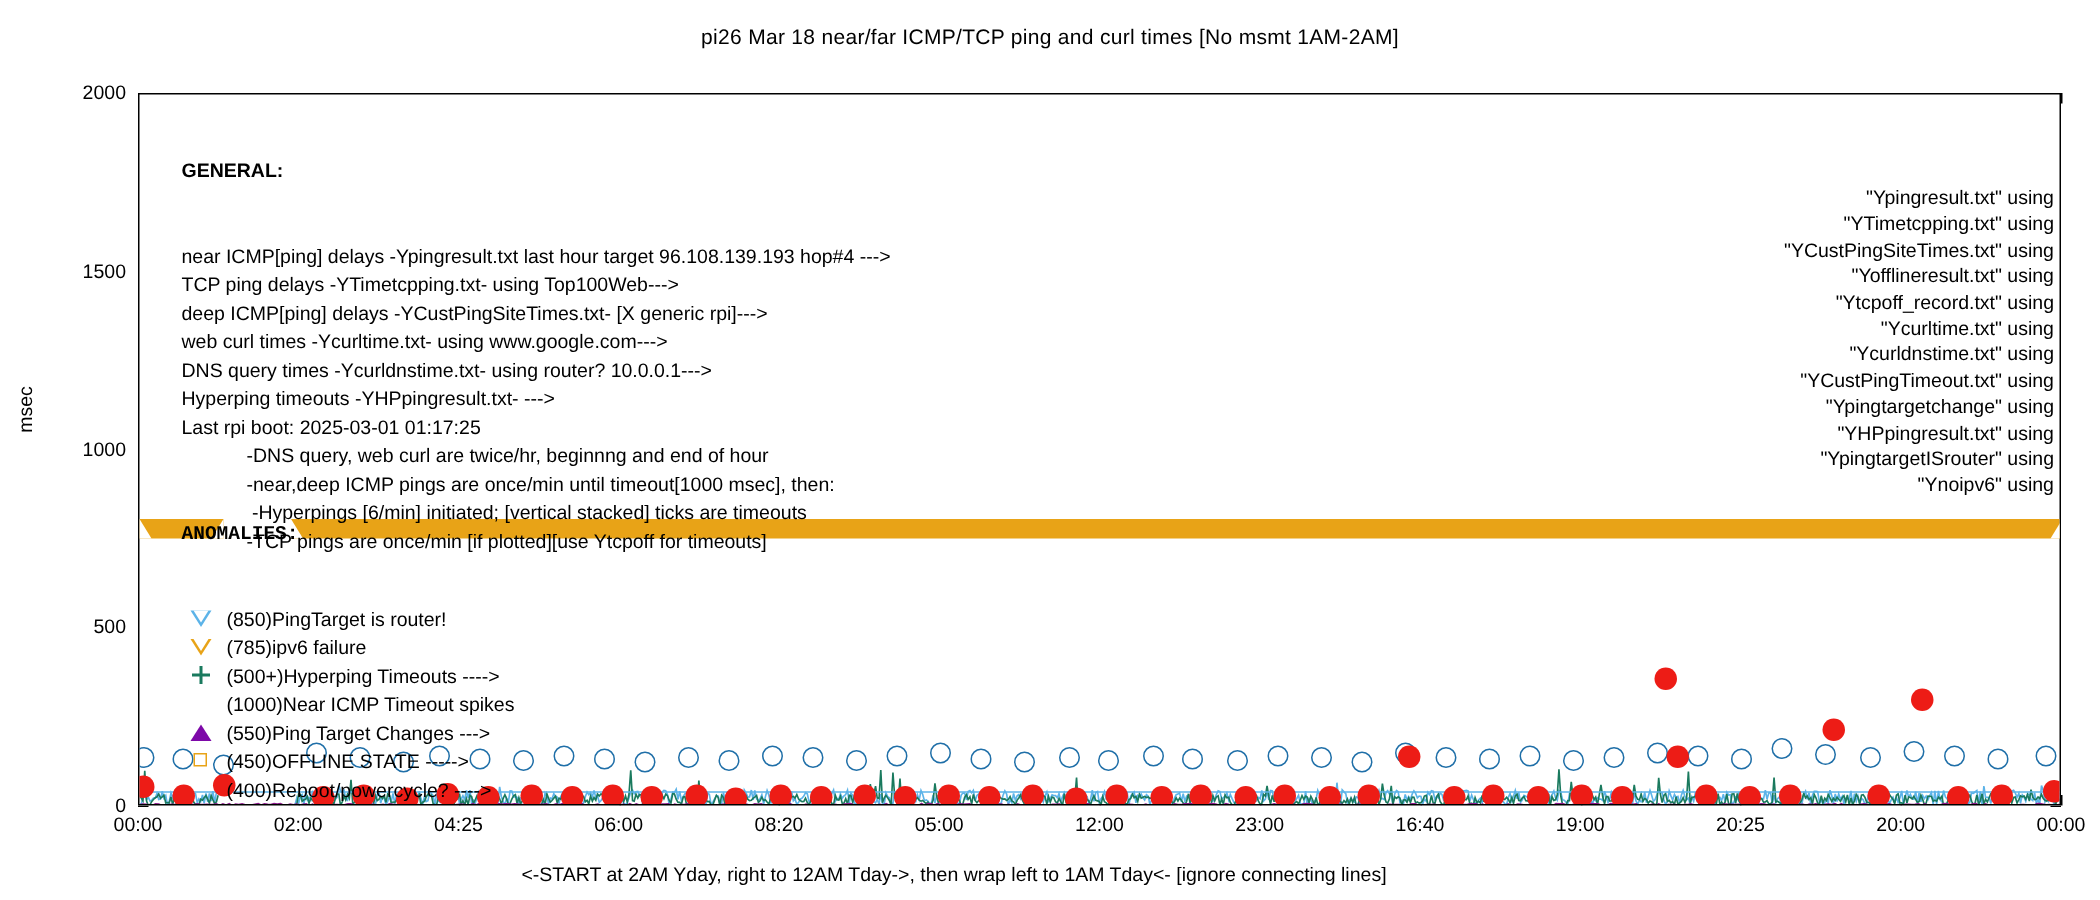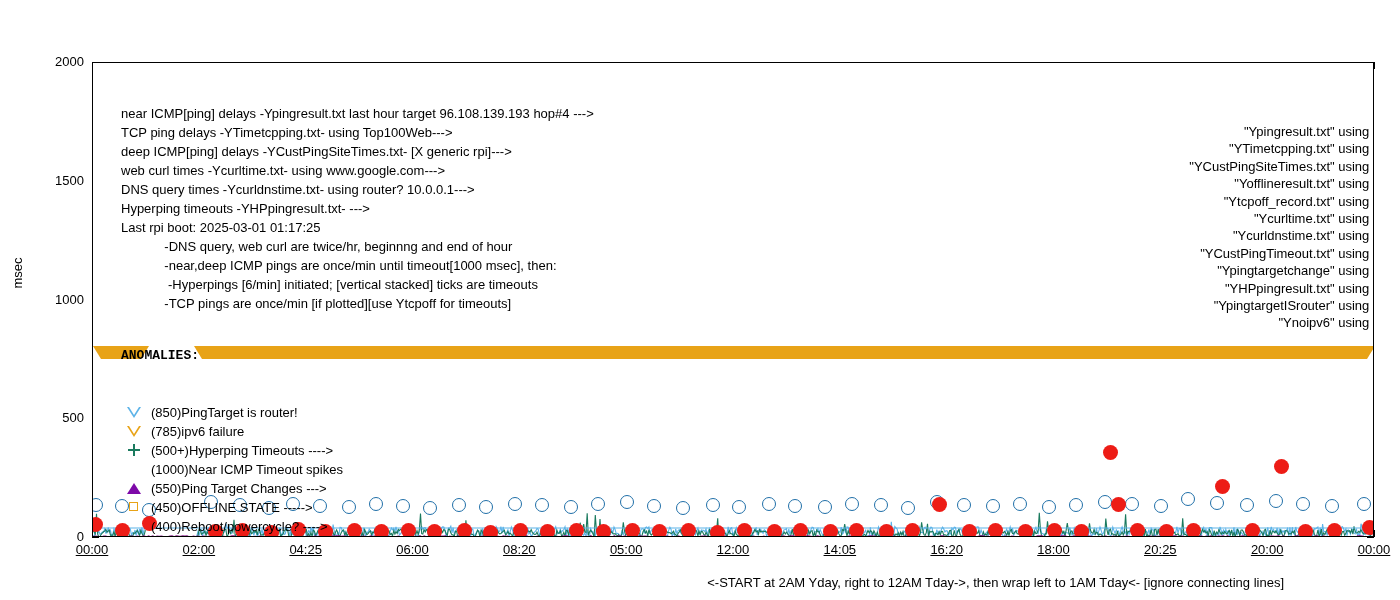--- a/index.html
+++ b/index.html
@@ -13,25 +13,25 @@
   .ylabel{position:absolute;left:2px;top:266px;width:30px;text-align:center;
           font-size:13px;transform:rotate(-90deg);transform-origin:center center;}
 
   
   #plot{position:absolute;left:92px;top:62px;width:1282px;height:475px;
         border:1px solid #000;box-sizing:border-box;overflow:hidden;background:#fff;}
   .ytlabel{position:absolute;width:58px;text-align:right;font-size:13px;line-height:1;}
   .ytmark{position:absolute;left:92px;width:7px;height:1px;background:#000;}
 
   .xtlabel{position:absolute;top:543px;font-size:13px;line-height:1;
-           transform:translateX(-50%);white-space:nowrap;text-decoration:underline;}
+           transform:translateX(-50%);white-space:nowrap;}
   .xtmark{position:absolute;top:530px;width:1px;height:7px;background:#000;}
   .xtmark.t{top:62px;}
 
-  .xcaption{position:absolute;left:12px;top:575px;width:1272px;text-align:right;
+  .xcaption{position:absolute;left:0;top:575px;width:1272px;text-align:center;
             font-size:13px;}
 
   
   .block{position:absolute;font-size:13px;line-height:19px;white-space:pre;}
   #general{left:28px;top:3px;}
   #general .hdr{font-weight:bold;}
   #anoms{left:28px;top:245px;}
   #anoms .hdr{font-weight:bold;font-family:Liberation Mono, monospace;}
   .arow{position:relative;height:19px;padding-left:30px;white-space:pre;}
   .arow .sym{position:absolute;left:2px;top:0;width:26px;height:19px;}
@@ -74,20 +74,21 @@
        border-right:8px solid #fff;border-top:13px solid transparent;}
   .dot{position:absolute;border-radius:50%;}
   .dotr{background:#ed1c16;}
   .dotb{border:1.8px solid #1f6fa8;box-sizing:border-box;}
 </style>
 </head>
 <body>
 
 <div id="root">
 
+  <div class="title">pi26 Mar 18  near/far ICMP/TCP ping and curl times [No msmt 1AM-2AM]</div>
   <div class="ylabel">msec</div>
 
   <div id="yticks">
       <div class="ytlabel" style="left: 26px; top: 530px;">0</div>
       <div class="ytmark" style="left: 92px; top: 537px;"></div>
       <div class="ytmark" style="left: 1367px; top: 537px;"></div>
       <div class="ytlabel" style="left: 26px; top: 411.25px;">500</div>
       <div class="ytmark" style="left: 92px; top: 418.25px;"></div>
       <div class="ytmark" style="left: 1367px; top: 418.25px;"></div>
       <div class="ytlabel" style="left: 26px; top: 292.5px;">1000</div>
@@ -116,27 +117,27 @@
       <div class="xtmark t" style="left: 412.5px;"></div>
       <div class="xtlabel" style="left: 519.333px;">08:20</div>
       <div class="xtmark" style="left: 519.333px;"></div>
       <div class="xtmark t" style="left: 519.333px;"></div>
       <div class="xtlabel" style="left: 626.167px;">05:00</div>
       <div class="xtmark" style="left: 626.167px;"></div>
       <div class="xtmark t" style="left: 626.167px;"></div>
       <div class="xtlabel" style="left: 733px;">12:00</div>
       <div class="xtmark" style="left: 733px;"></div>
       <div class="xtmark t" style="left: 733px;"></div>
-      <div class="xtlabel" style="left: 839.833px;">14:05</div>
+      <div class="xtlabel" style="left: 839.833px;">23:00</div>
       <div class="xtmark" style="left: 839.833px;"></div>
       <div class="xtmark t" style="left: 839.833px;"></div>
-      <div class="xtlabel" style="left: 946.667px;">16:20</div>
+      <div class="xtlabel" style="left: 946.667px;">16:40</div>
       <div class="xtmark" style="left: 946.667px;"></div>
       <div class="xtmark t" style="left: 946.667px;"></div>
-      <div class="xtlabel" style="left: 1053.5px;">18:00</div>
+      <div class="xtlabel" style="left: 1053.5px;">19:00</div>
       <div class="xtmark" style="left: 1053.5px;"></div>
       <div class="xtmark t" style="left: 1053.5px;"></div>
       <div class="xtlabel" style="left: 1160.33px;">20:25</div>
       <div class="xtmark" style="left: 1160.33px;"></div>
       <div class="xtmark t" style="left: 1160.33px;"></div>
       <div class="xtlabel" style="left: 1267.17px;">20:00</div>
       <div class="xtmark" style="left: 1267.17px;"></div>
       <div class="xtmark t" style="left: 1267.17px;"></div>
       <div class="xtlabel" style="left: 1374px;">00:00</div>
       <div class="xtmark" style="left: 1374px;"></div>
@@ -243,20 +244,21 @@
         <div class="dot dotr" style="width: 15px; height: 15px; left: 1205.06px; top: 460.85px;"></div>
         <div class="dot dotr" style="width: 15px; height: 15px; left: 1234.44px; top: 459.9px;"></div>
         <div class="dot dotr" style="width: 15px; height: 15px; left: 1269.16px; top: 456.812px;"></div>
       </div>
     <div class="layer" id="band">
         <div class="noipv6band" style="left: 0px; width: 56.0875px; top: 282.562px;"></div>
         <div class="noipv6band" style="left: 101.492px; width: 1180.51px; top: 282.562px;"></div>
       </div>
 
     <div class="block" id="general">
+      <div class="hdr">GENERAL:</div>
       <div id="general-lines"><div>near ICMP[ping] delays -Ypingresult.txt last hour target 96.108.139.193 hop#4 ---&gt;</div><div>TCP ping delays -YTimetcpping.txt- using Top100Web---&gt;</div><div>deep ICMP[ping] delays -YCustPingSiteTimes.txt- [X generic rpi]---&gt;</div><div>web curl times -Ycurltime.txt- using www.google.com---&gt;</div><div>DNS query times -Ycurldnstime.txt- using router? 10.0.0.1---&gt;</div><div>Hyperping timeouts -YHPpingresult.txt- ---&gt;</div><div>Last rpi boot: 2025-03-01 01:17:25</div><div>            -DNS query, web curl are twice/hr, beginnng and end of hour</div><div>            -near,deep ICMP pings are once/min until timeout[1000 msec], then:</div><div>             -Hyperpings [6/min] initiated; [vertical stacked] ticks are timeouts</div><div>            -TCP pings are once/min [if plotted][use Ytcpoff for timeouts]</div></div>
     </div>
 
     <div class="block" id="anoms">
       <div class="hdr">ANOMALIES:</div>
       <div id="anom-rows"><div class="arow"><span class="sym"><span class="tri-dn-open"></span></span><span>(850)PingTarget is router!</span></div><div class="arow"><span class="sym"><span class="tri-dn-orange"></span></span><span>(785)ipv6 failure</span></div><div class="arow"><span class="sym"><span class="plus"></span></span><span>(500+)Hyperping Timeouts ----&gt;</span></div><div class="arow"><span class="sym"></span><span>(1000)Near ICMP Timeout spikes</span></div><div class="arow"><span class="sym"><span class="tri-up-fill"></span></span><span>(550)Ping Target Changes ---&gt;</span></div><div class="arow"><span class="sym"><span class="sq-open"></span></span><span>(450)OFFLINE STATE -----&gt;</span></div><div class="arow"><span class="sym"></span><span>(400)Reboot/powercycle? ----&gt;</span></div><div class="arow"><span class="sym"></span></div></div>
     </div>
 
     <div id="legend">
         <div class="lrow">

